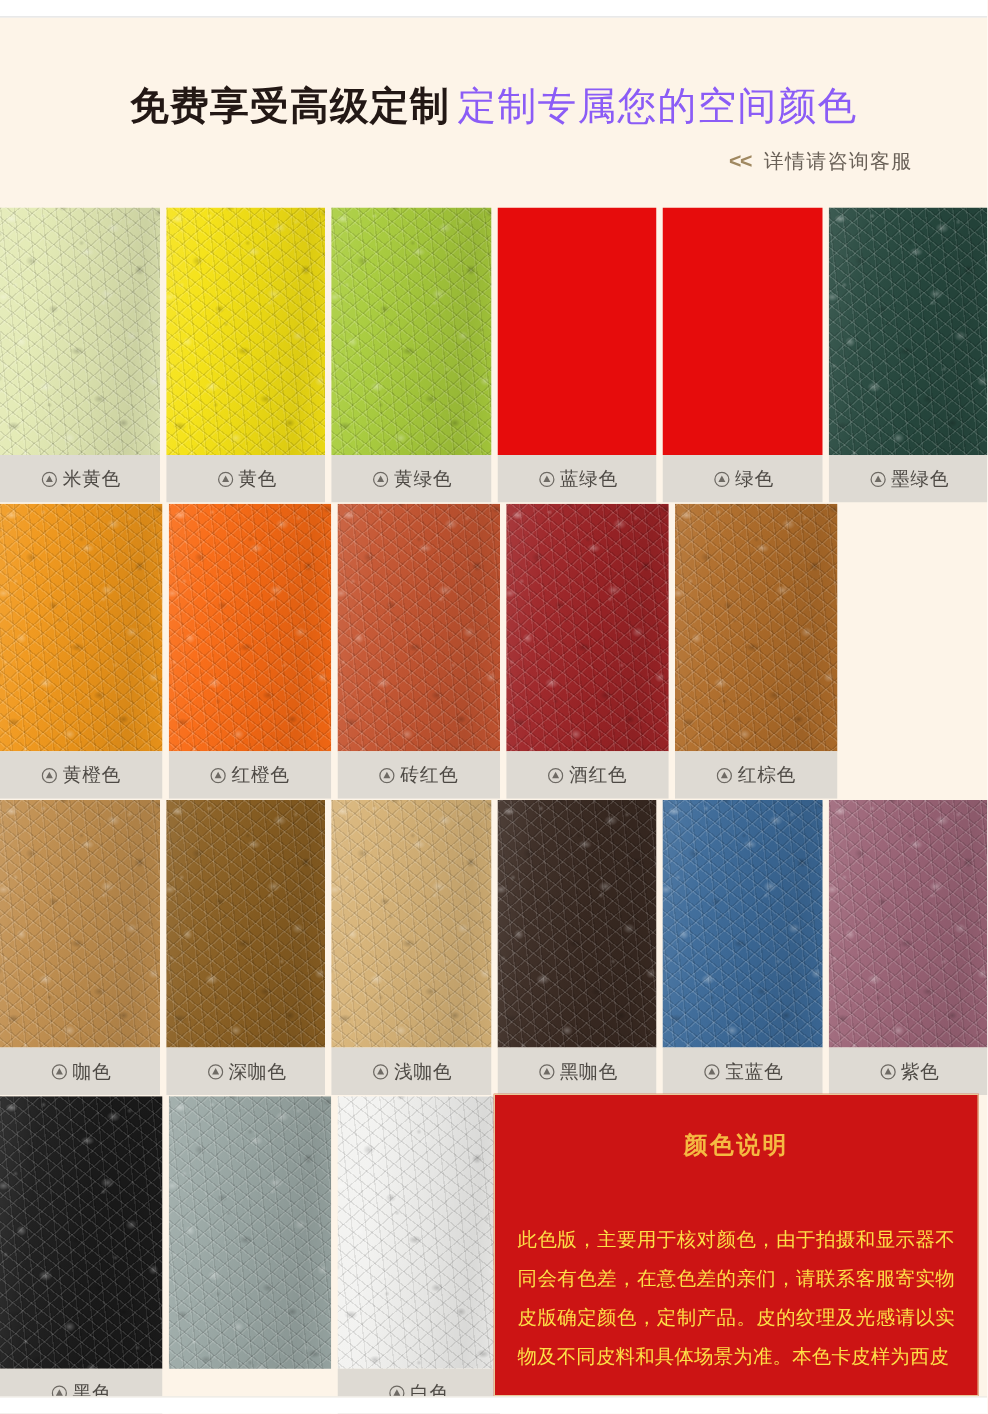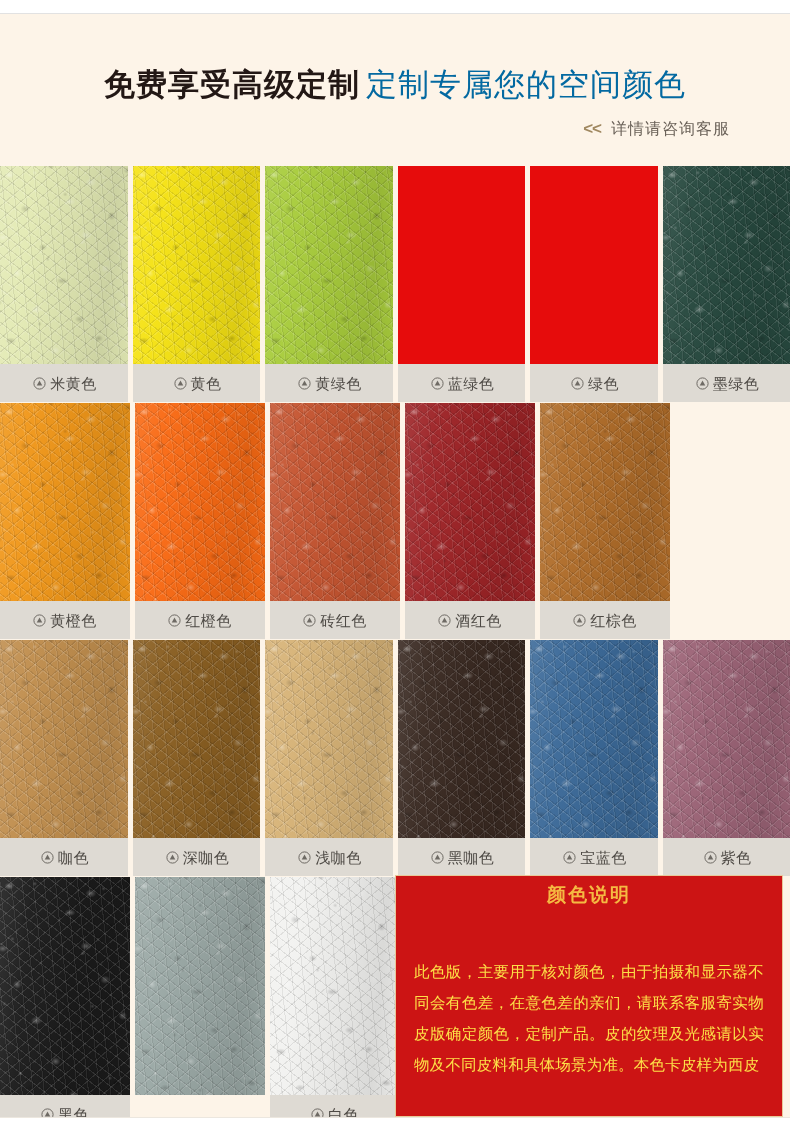--- a/index.html
+++ b/index.html
@@ -41,21 +41,21 @@
     font-size: 31px;
     line-height: 40px;
     letter-spacing: 1px;
   }
   .headline .hl-bold {
     font-weight: bold;
     color: #231815;
   }
   .headline .hl-light {
     font-weight: normal;
-    color: #0369a1;
+    color: #8b5cf6;
     margin-left: 6px;
   }
   .subline {
     position: absolute;
     right: 60px; top: 104px;
     font-size: 16px;
     color: #6a6158;
     letter-spacing: 1px;
     white-space: nowrap;
   }
@@ -207,21 +207,21 @@
   }
 
   
   .info-panel {
     position: absolute;
     left: 395px; top: 875px;
     width: 388px;
     height: 242px;
     background: #cc1414;
     border: 1px solid #e8c99a;
-    padding: 6px 18px 10px 18px;
+    padding: 27px 18px 10px 18px;
   }
   .info-title {
     text-align: center;
     color: #f5b942;
     font-size: 19px;
     font-weight: bold;
     letter-spacing: 2px;
     margin-bottom: 8px;
   }
   .info-body {

